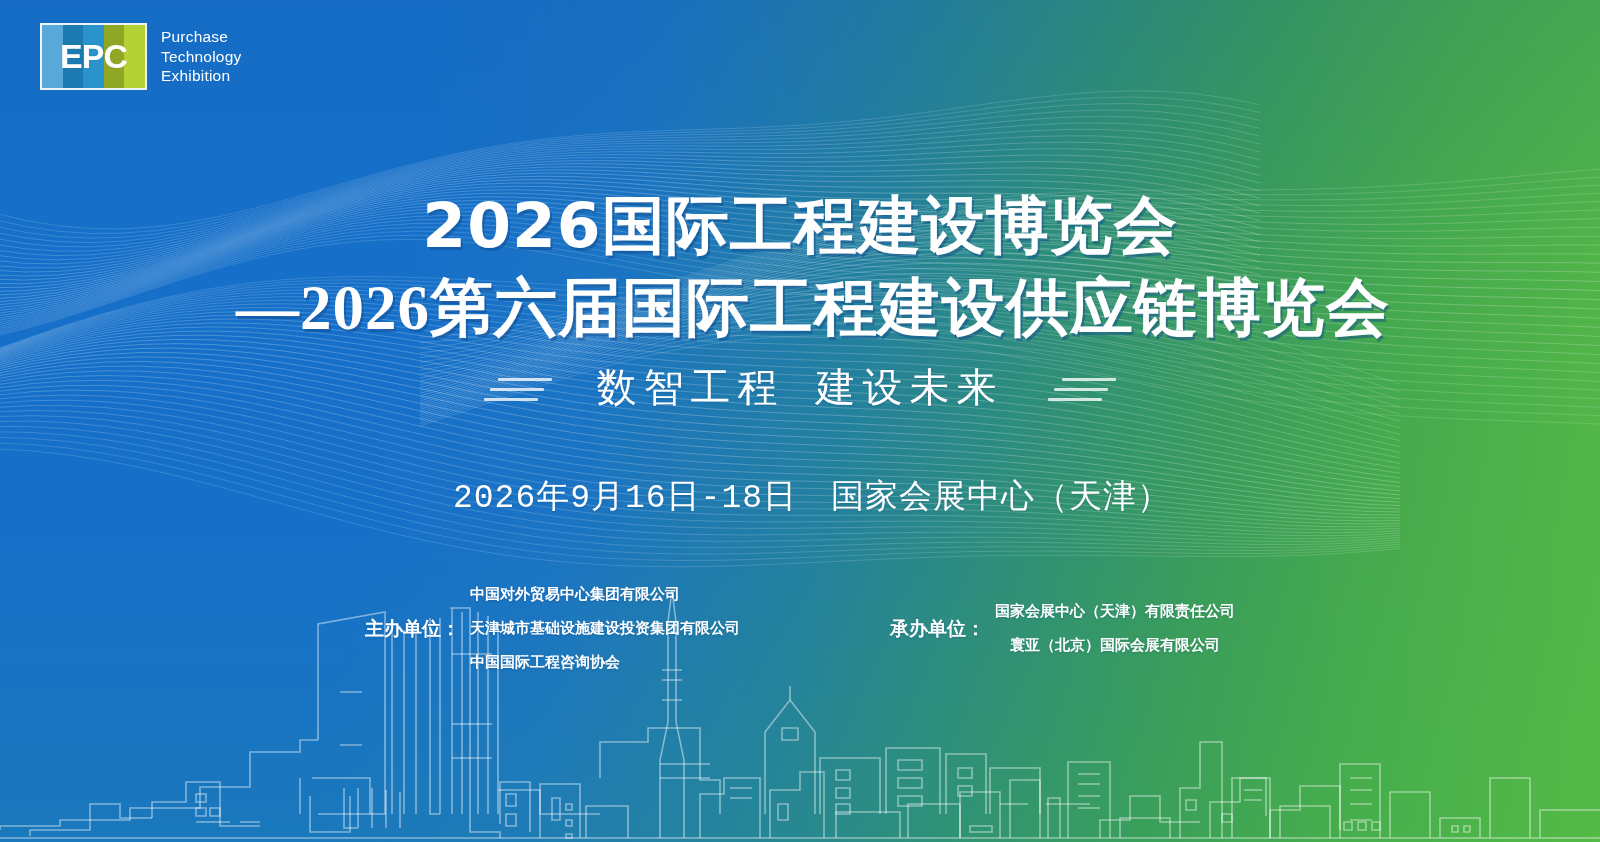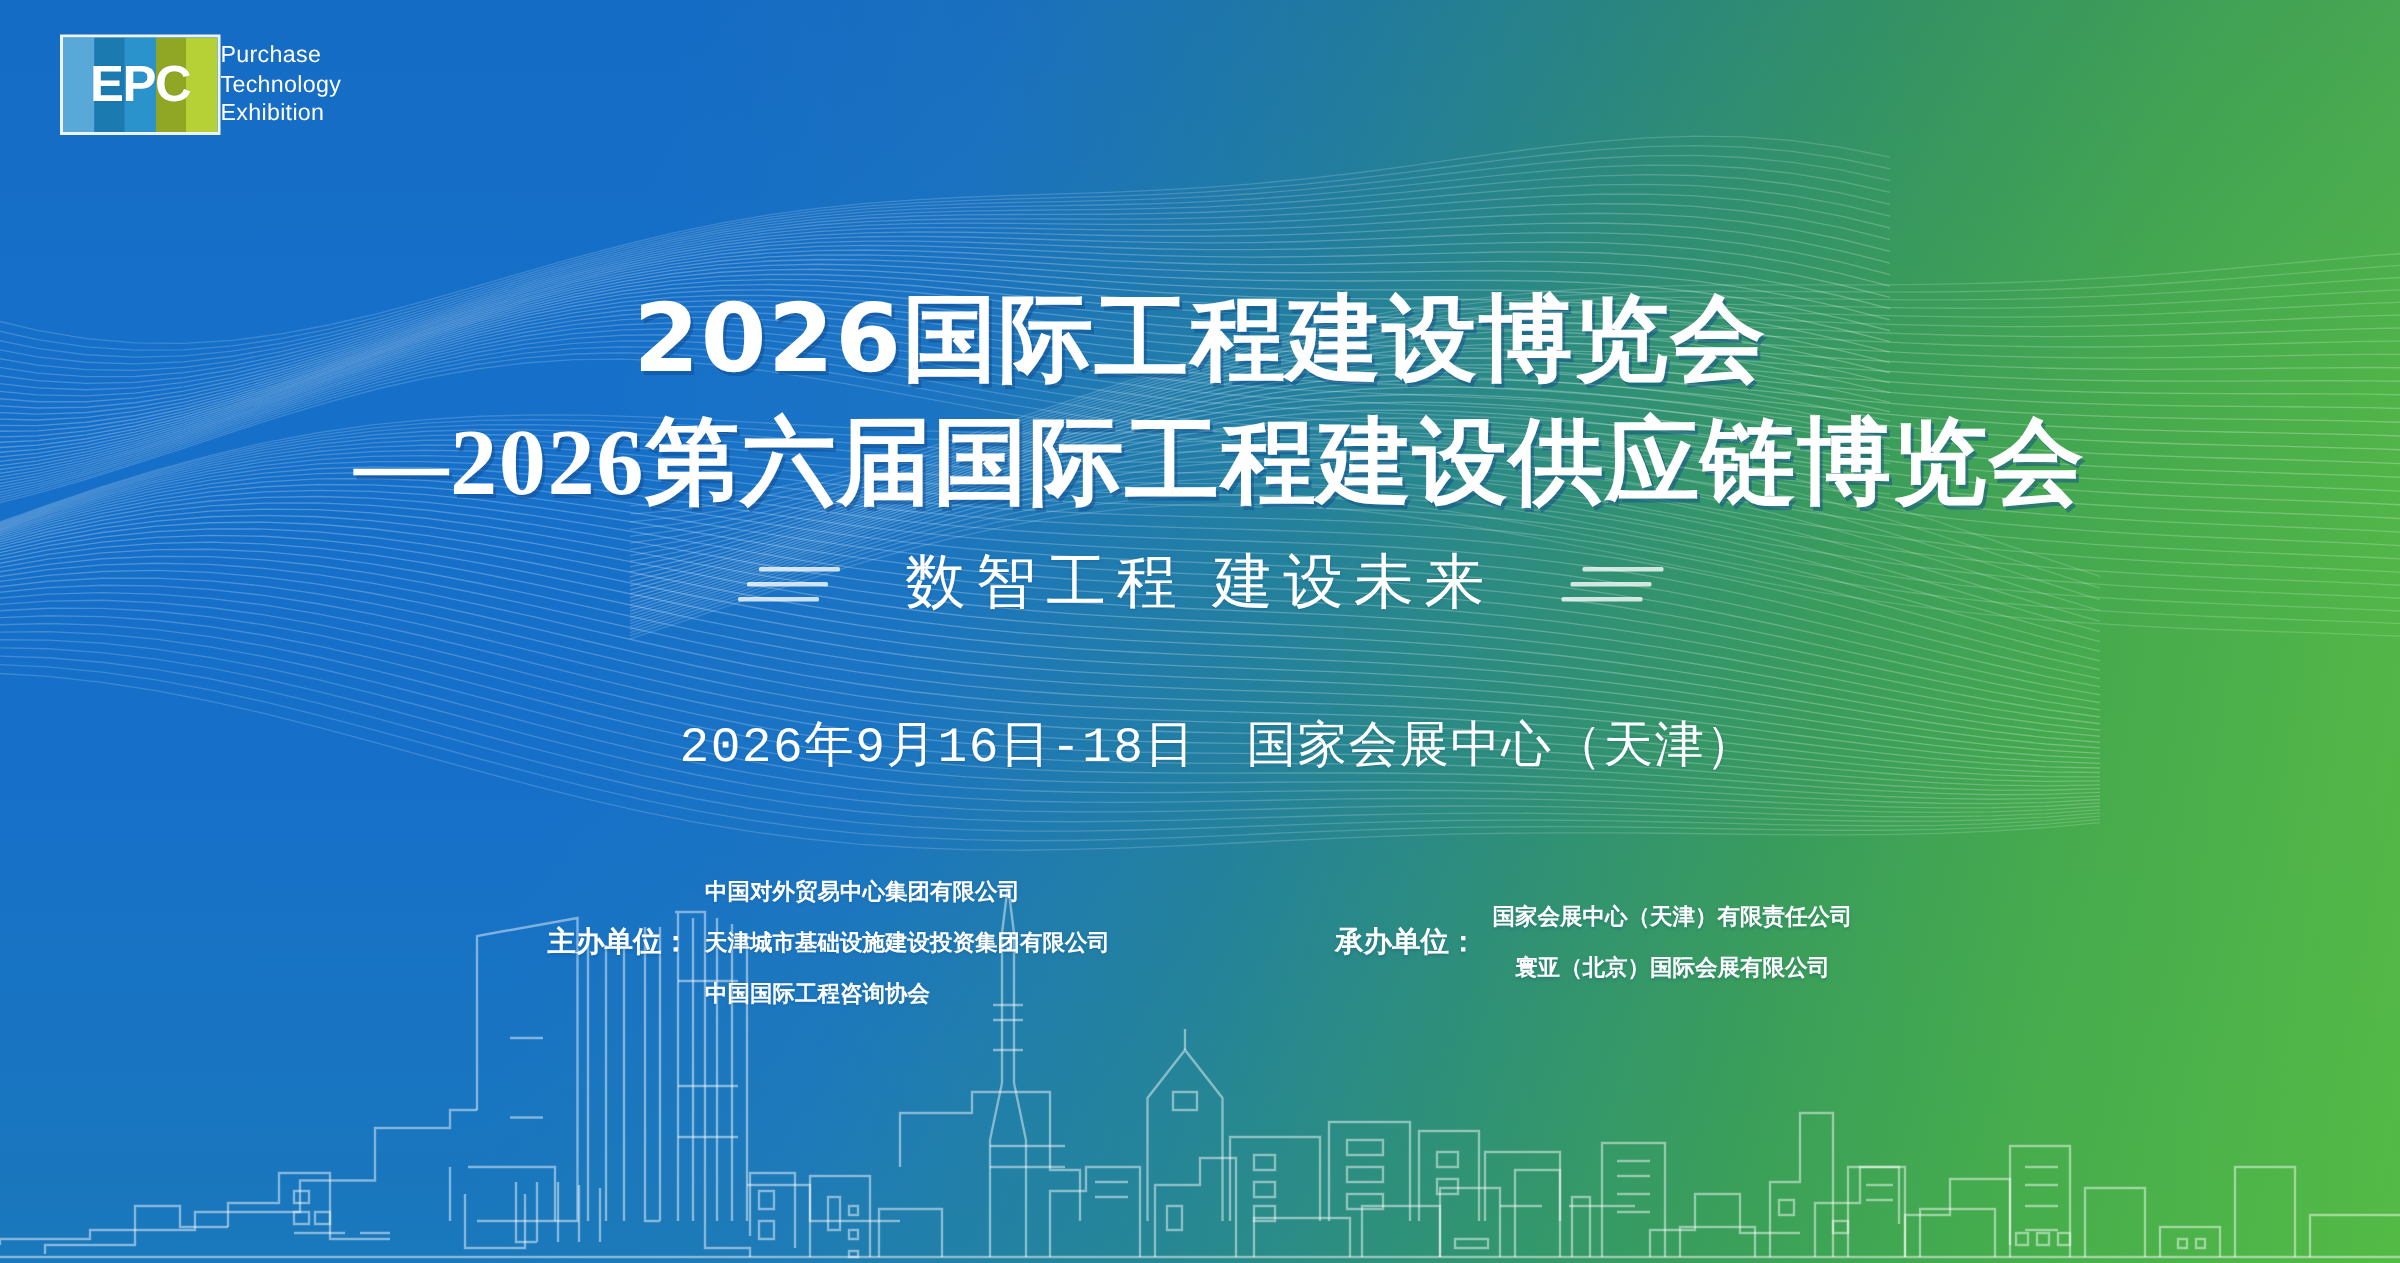--- a/index.html
+++ b/index.html
@@ -34,21 +34,21 @@
         rgba(60,190,70,0.10) 100%);
   }
 
   
   .waves{position:absolute;inset:0;width:1600px;height:842px;}
   .skyline{position:absolute;left:0;bottom:0;width:1600px;height:260px;}
 
   
   .logo-wrap{
     position:absolute;left:40px;top:23px;
-    display:flex;align-items:center;
+    display:flex;align-items:center;gap:14px;
   }
   .logo-box{
     position:relative;width:103px;height:63px;
     border:2px solid rgba(255,255,255,.92);
     display:flex;overflow:hidden;
   }
   .logo-box .stripe{height:100%;}
   .logo-letters{
     position:absolute;inset:0;display:flex;align-items:center;justify-content:center;
     color:#fff;font-weight:bold;font-size:34px;letter-spacing:-1px;
@@ -81,21 +81,21 @@
     margin-left:26px;
   }
 
   
   .slogan-row{
     position:absolute;left:0;right:0;top:360px;
     display:flex;align-items:center;justify-content:center;gap:44px;
   }
   .slogan{
     color:#fff;font-size:40px;letter-spacing:7px;white-space:nowrap;
-    font-family:Liberation Serif, serif;
+    font-family:Liberation Mono, monospace;
     text-shadow:0 1px 2px rgba(10,60,120,.25);
   }
   .deco{width:68px;height:34px;position:relative;opacity:.92;}
   .deco i{position:absolute;height:3px;background:rgba(255,255,255,.85);display:block;border-radius:1px;}
   .deco i:nth-child(1){top:7px;left:14px;width:54px;}
   .deco i:nth-child(2){top:17px;left:6px;width:54px;}
   .deco i:nth-child(3){top:27px;left:0px;width:54px;}
 
   
   .datevenue{

